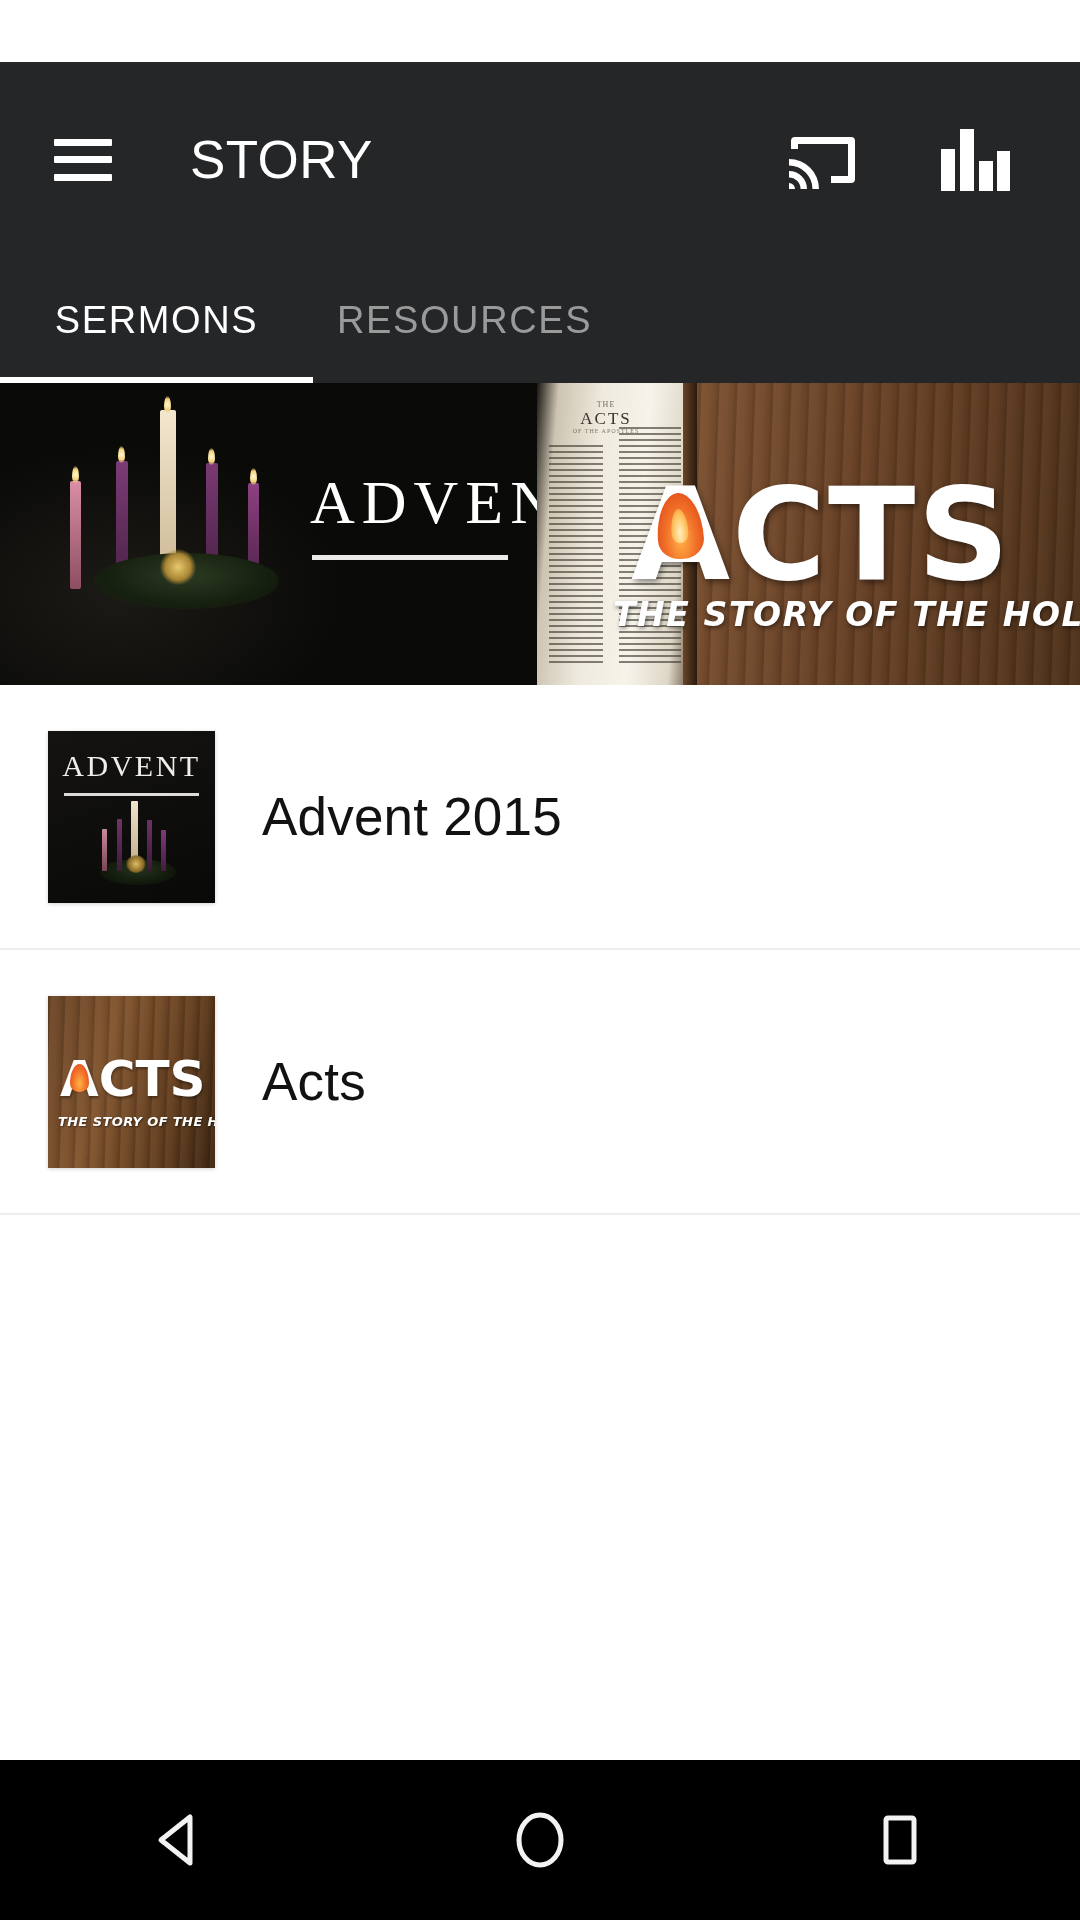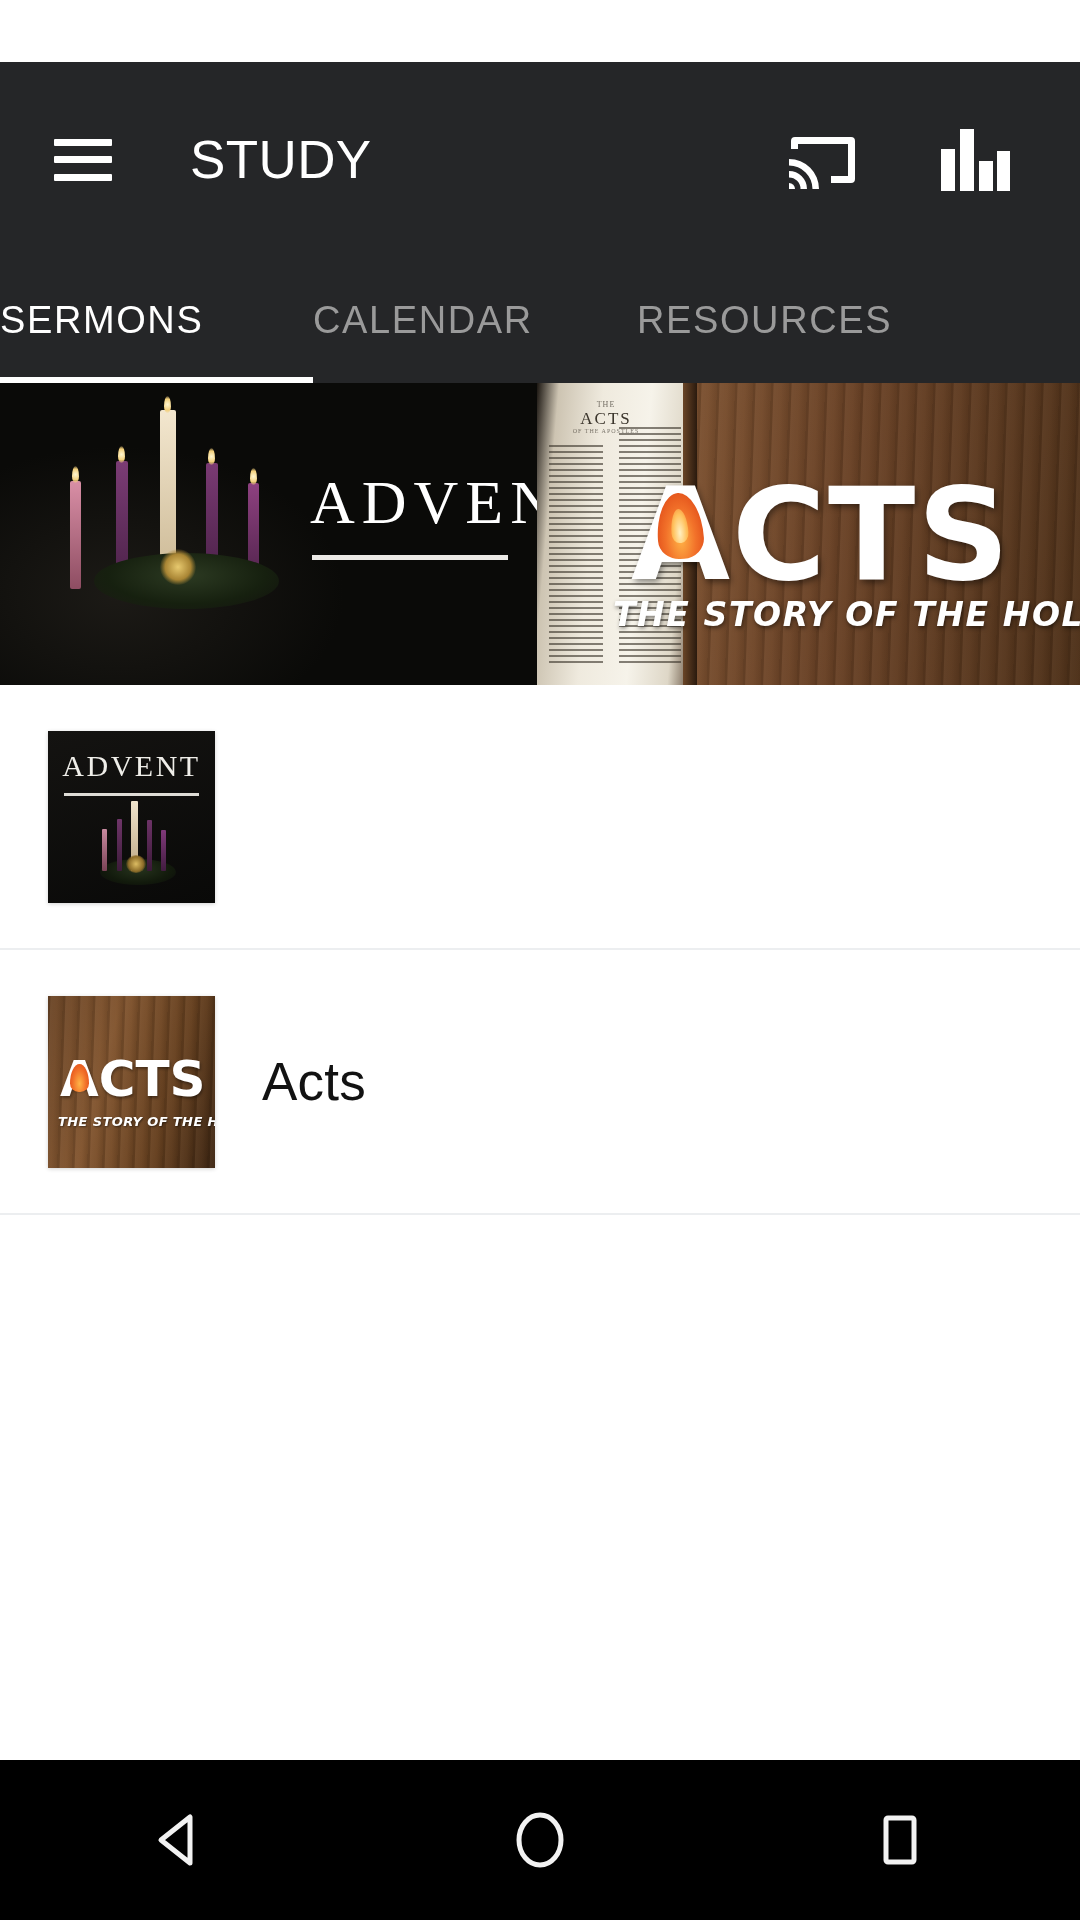--- a/index.html
+++ b/index.html
@@ -43,21 +43,21 @@
   }
   .icon-btn { width:78px; height:78px; display:flex; align-items:center; justify-content:center; cursor:pointer; }
 
   
   .tabs {
     position:absolute; top:257px; left:0; width:1080px; height:126px;
     background:#252628; display:flex; align-items:center; overflow:hidden;
   }
   .tab {
     font-size:38px; font-weight:500; letter-spacing:1.6px;
-    white-space:nowrap; flex:0 0 auto; 
+    white-space:nowrap; flex:0 0 auto; text-align:center;
     color:#9a9a9a; cursor:pointer; line-height:1;
   }
   .tab.active { color:#fff; }
   .tab-underline {
     position:absolute; left:0; bottom:0; width:313px; height:6px; background:#fff;
   }
 
   
   .hero {
     position:absolute; top:383px; left:0; width:1080px; height:302px;
@@ -233,21 +233,21 @@
 
 <div class="screen">
 
 
   <div class="toolbar">
     <div class="hamburger">
       <span></span>
       <span></span>
       <span></span>
     </div>
-    <div class="app-title">STUDY</div>
+    <div class="app-title">STORY</div>
 
     <div class="toolbar-actions">
       <div class="icon-btn">
         <svg width="76" height="66" viewBox="0 0 76 66">
           <path d="M10 10 h56 a4 4 0 0 1 4 4 v38 a4 4 0 0 1 -4 4 h-20 v-7 h17 v-32 h-50 v5 h-7 v-8 a4 4 0 0 1 4 -4 z" fill="#ffffff"></path>
           <path d="M4 56 a6 6 0 0 1 6 6 h-6 z" fill="#ffffff"></path>
           <path d="M4 44 a18 18 0 0 1 18 18 h-6.5 a11.5 11.5 0 0 0 -11.5 -11.5 z" fill="#ffffff"></path>
           <path d="M4 32 a30 30 0 0 1 30 30 h-6.5 a23.5 23.5 0 0 0 -23.5 -23.5 z" fill="#ffffff"></path>
         </svg>
       </div>
@@ -257,21 +257,20 @@
           <rect x="21" y="2" width="14" height="62" fill="#ffffff"></rect>
           <rect x="40" y="34" width="14" height="30" fill="#ffffff"></rect>
           <rect x="58" y="24" width="13" height="40" fill="#ffffff"></rect>
         </svg>
       </div>
     </div>
   </div>
 
   <div class="tabs">
     <div class="tab active" style="width:313px;">SERMONS</div>
-    <div class="tab" style="width:300px;">CALENDAR</div>
     <div class="tab" style="width:300px; text-align:left; padding-left:24px;">RESOURCES</div>
     <div class="tab-underline"></div>
   </div>
 
   <div class="hero">
 
     <div class="hero-slide hero-advent">
       <div class="advent-bg"></div>
       <div class="candles">
         <div class="candle c1"></div>
@@ -317,20 +316,21 @@
         <div class="tw">ADVENT</div>
         <div class="tr"></div>
         <div class="twreath"></div>
         <div class="tc ta1"></div>
         <div class="tc ta2"></div>
         <div class="tc ta3"></div>
         <div class="tc ta4"></div>
         <div class="tc ta5"></div>
         <div class="tstar"></div>
       </div>
+      <div class="item-label">Advent 2015</div>
     </div>
 
     <div class="list-divider"></div>
 
     <div class="list-item">
       <div class="thumb t-acts">
         <div class="taw">ACTS</div>
         <div class="taflame"></div>
         <div class="tasub">THE STORY OF THE HOLY SPIRIT</div>
       </div>

